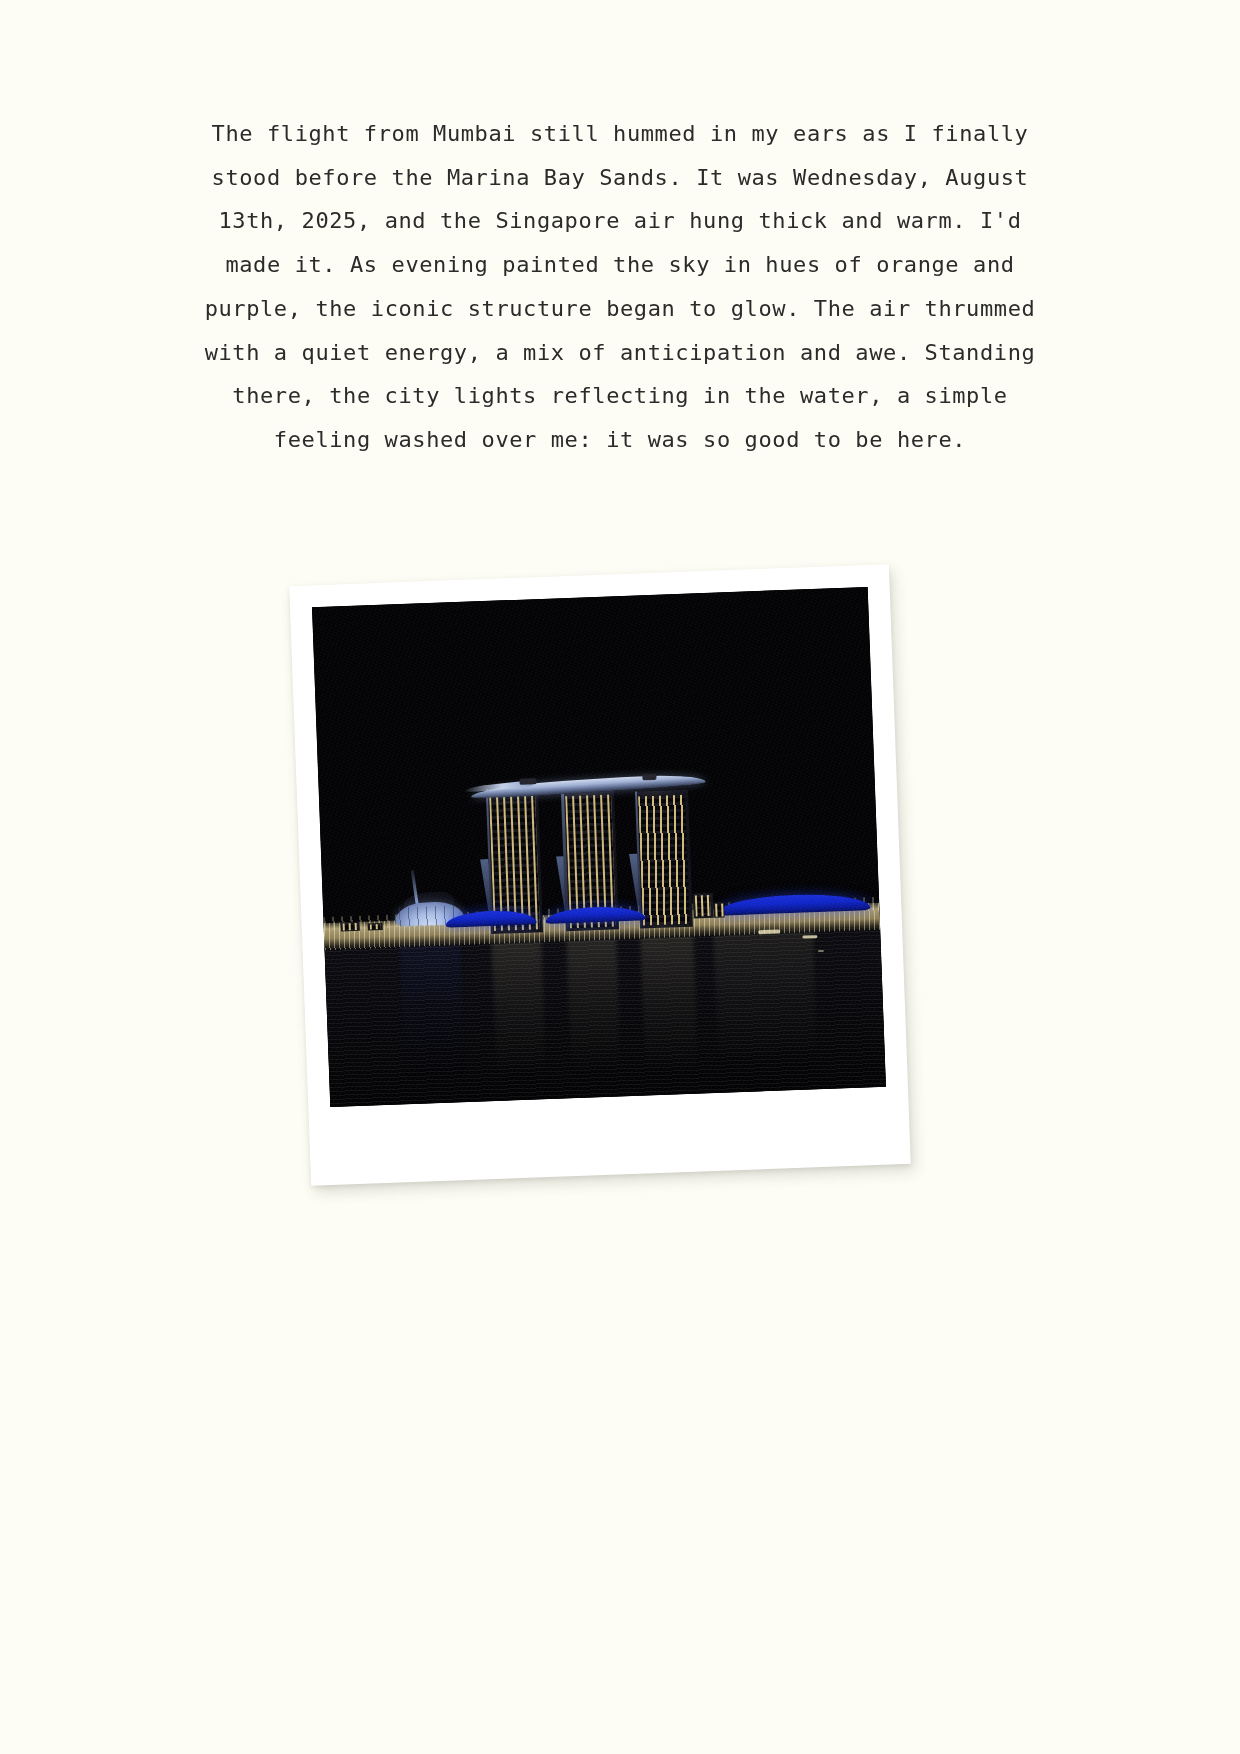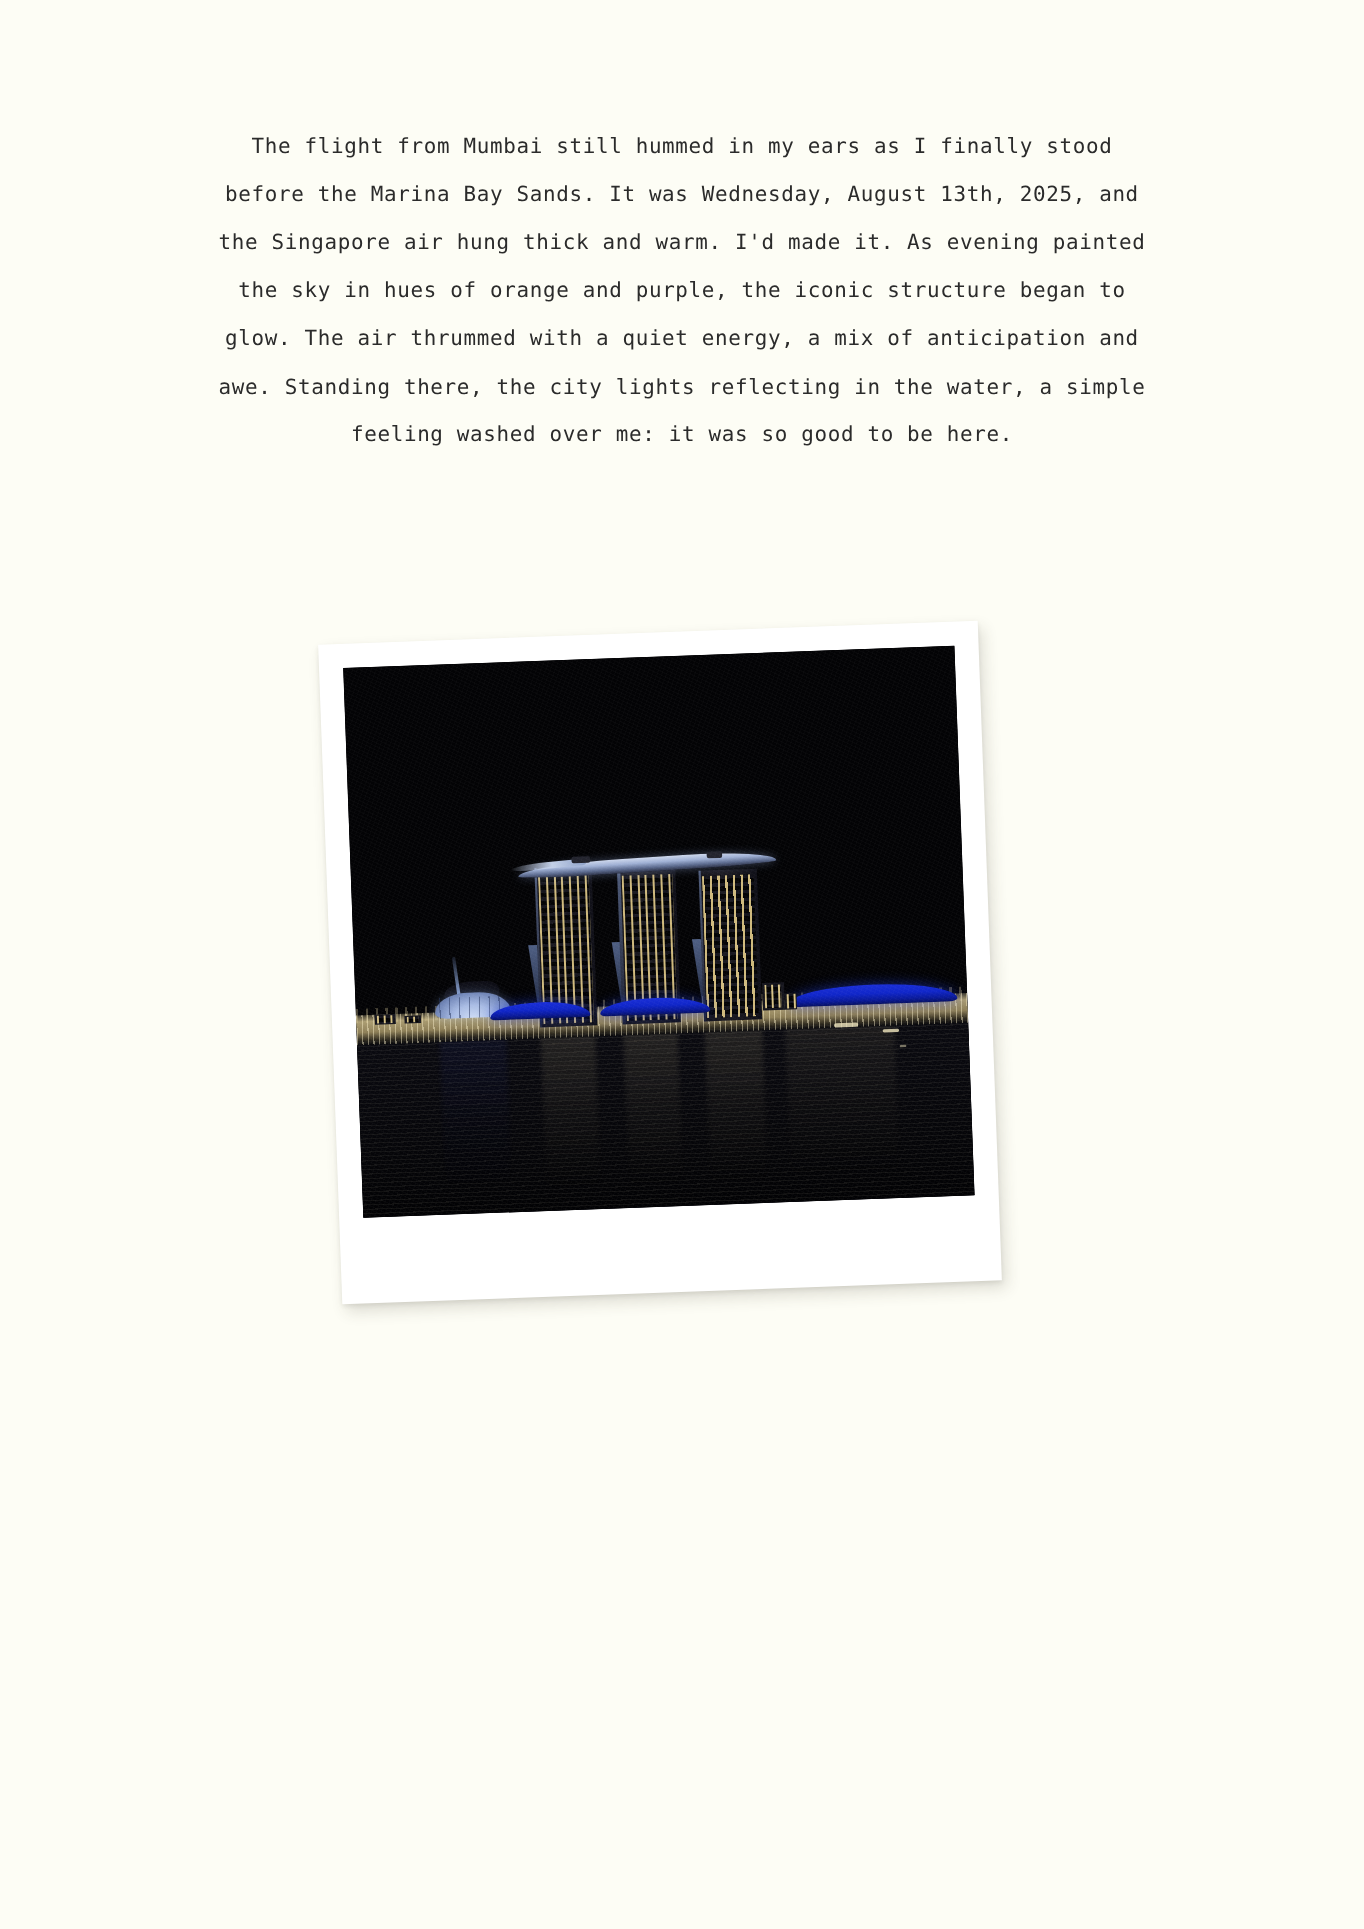--- a/index.html
+++ b/index.html
@@ -24,21 +24,21 @@
 
   
   .story {
     position: absolute;
     left: 190px;
     top: 112px;
     width: 860px;
     text-align: center;
     color: #2b2b2b;
     font-family: "DejaVu Sans Mono", monospace;
-    font-size: 19px;
+    font-size: 22px;
     line-height: 43.7px;
     letter-spacing: 0.6px;
     white-space: pre-line;
     font-weight: 400;
   }
 
   
   .polaroid-wrap {
     position: absolute;
     left: 300px;

